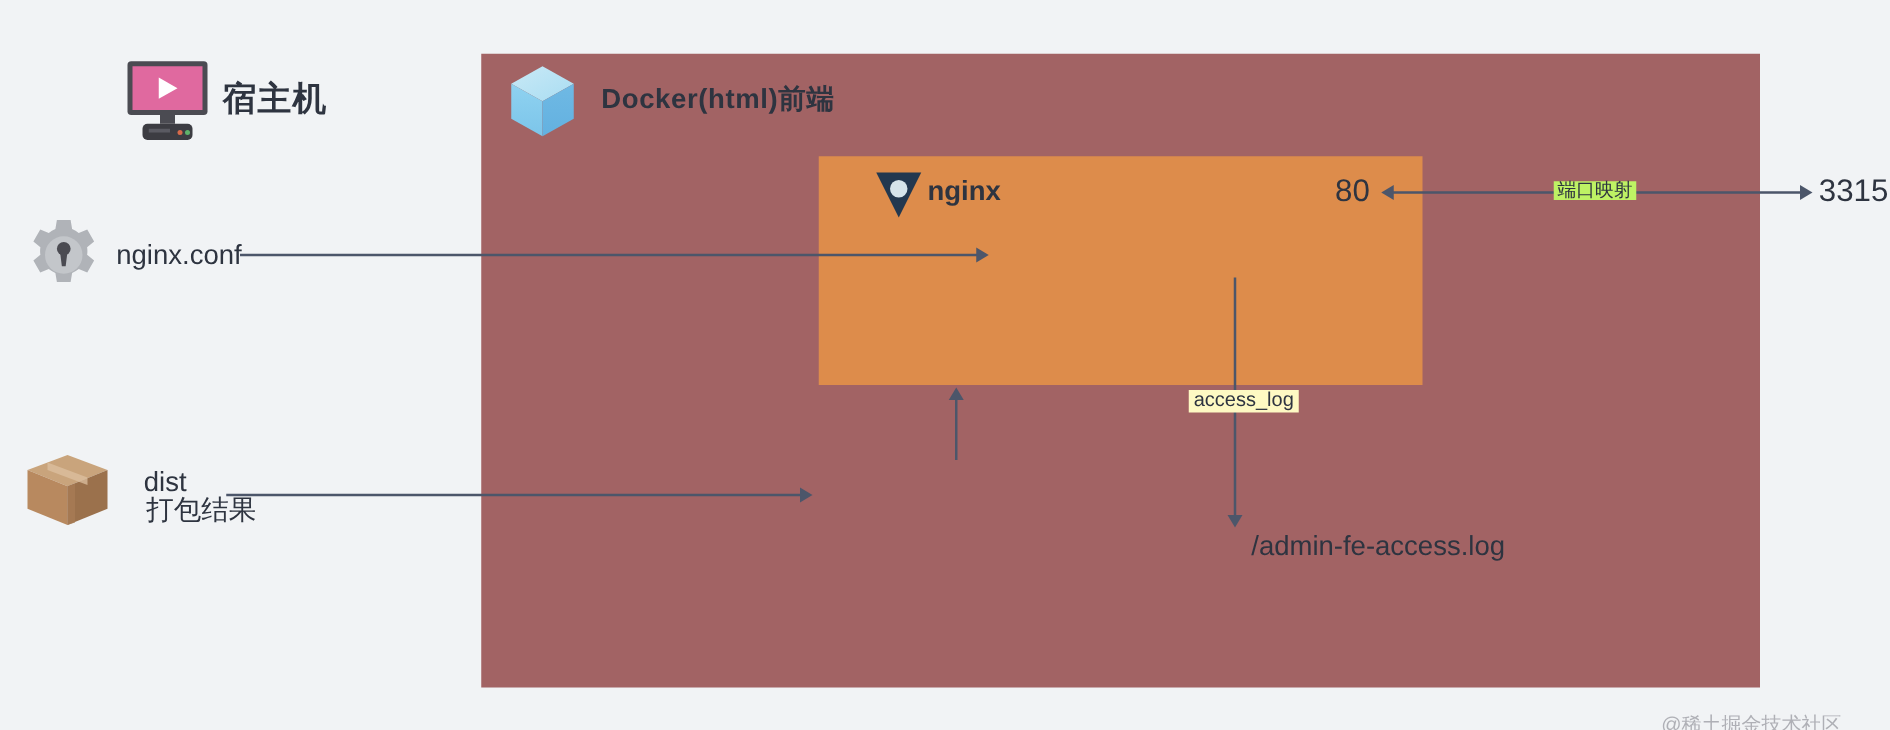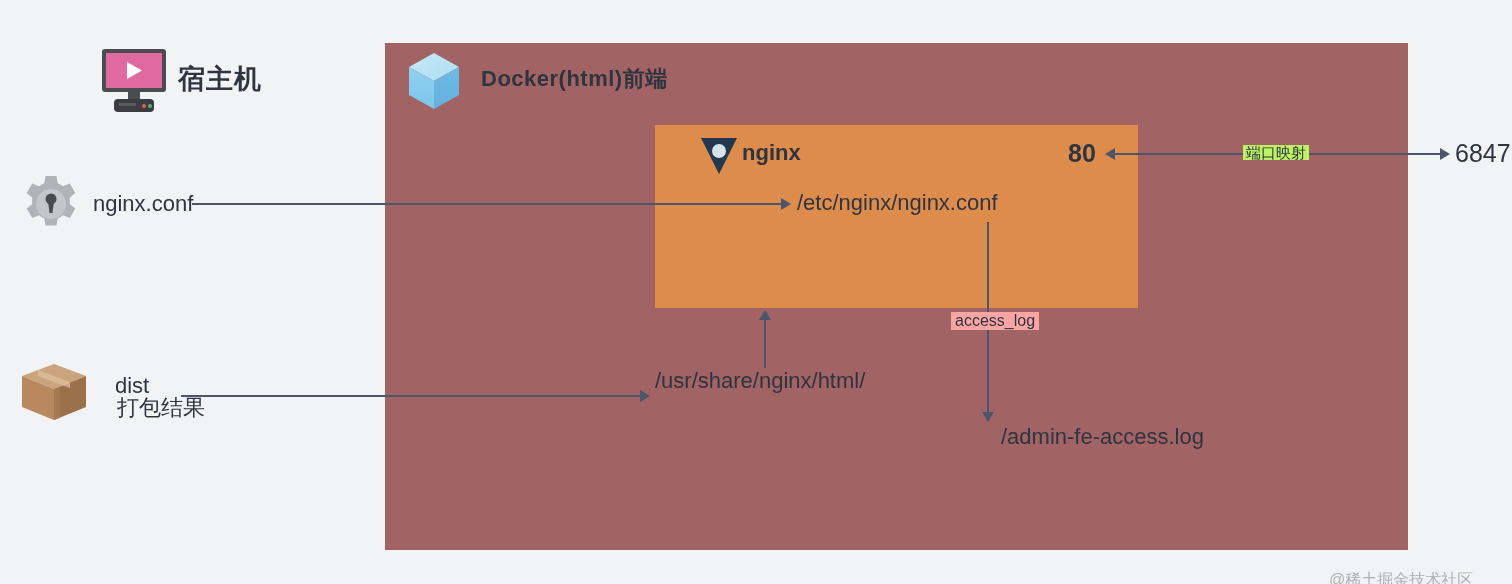--- a/index.html
+++ b/index.html
@@ -63,21 +63,21 @@
   .lbl-nginx-title {
     left: 742px;
     top: 142px;
     font-size: 22px;
     font-weight: 700;
   }
   .lbl-port-inner {
     left: 1068px;
     top: 141px;
     font-size: 25px;
-    font-weight: 700;
+    font-weight: 400;
   }
   .lbl-port-outer {
     left: 1455px;
     top: 141px;
     font-size: 25px;
     font-weight: 400;
   }
   .lbl-port-mapping {
     left: 1243px;
     top: 145px;
@@ -111,21 +111,21 @@
   }
   .lbl-html-path {
     left: 655px;
     top: 370px;
     font-size: 22px;
   }
   .lbl-access-log {
     left: 951px;
     top: 312px;
     font-size: 16px;
-    background: #fca5a5;
+    background: #fef9c3;
     padding: 1px 4px;
   }
   .lbl-admin-log {
     left: 977px;
     top: 426px;
     font-size: 22px;
     margin-left: 24px;
   }
 
   
@@ -239,54 +239,52 @@
   <div class="lbl lbl-nginx-title">nginx</div>
 
   <div class="lbl lbl-port-inner">80</div>
 
   <div class="arrow-head ah-left" style="left:1105px; top:148px;"></div>
   <div class="hline" style="left:1114px; top:153px; width:332px;"></div>
   <div class="arrow-head ah-right" style="left:1440px; top:148px;"></div>
 
   <div class="lbl lbl-port-mapping">端口映射</div>
 
-  <div class="lbl lbl-port-outer">6847</div>
+  <div class="lbl lbl-port-outer">3315</div>
 
   <div class="icon icon-gear">
     <svg width="58" height="58" viewBox="0 0 58 58">
       <path fill="#b0b3b8" d="M23.5,1 h11 l1.2,7.2 a21,21 0 0 1 5.3,3.1 l6.8,-2.7 l5.5,9.5 l-5.6,4.6
         a21,21 0 0 1 0,6.2 l5.6,4.6 l-5.5,9.5 l-6.8,-2.7 a21,21 0 0 1 -5.3,3.1 l-1.2,7.2 h-11
         l-1.2,-7.2 a21,21 0 0 1 -5.3,-3.1 l-6.8,2.7 l-5.5,-9.5 l5.6,-4.6 a21,21 0 0 1 0,-6.2
         l-5.6,-4.6 l5.5,-9.5 l6.8,2.7 a21,21 0 0 1 5.3,-3.1 z"></path>
       <circle cx="29" cy="29" r="15" fill="#c3c6ca"></circle>
       <circle cx="29" cy="24" r="5.5" fill="#4b4b52"></circle>
       <polygon points="26,26 32,26 30.5,38 27.5,38" fill="#4b4b52"></polygon>
     </svg>
   </div>
   <div class="lbl lbl-nginxconf">nginx.conf</div>
 
   <div class="hline" style="left:192px; top:203px; width:592px;"></div>
   <div class="arrow-head ah-right" style="left:781px; top:198px;"></div>
-  <div class="lbl lbl-etc-path">/etc/nginx/nginx.conf</div>
 
   <div class="icon icon-box">
     <svg width="68" height="62" viewBox="0 0 68 62">
       <polygon points="34,2 66,14 34,27 2,14" fill="#c9a47c"></polygon>
       <polygon points="2,14 34,27 34,58 2,45" fill="#b8895f"></polygon>
       <polygon points="66,14 66,45 34,58 34,27" fill="#9b714c"></polygon>
       <polygon points="18,8 50,20 50,26 18,14" fill="#dcc0a0" opacity="0.75"></polygon>
       <polygon points="34,27 40,25 40,56 34,58" fill="#a87c55" opacity="0.8"></polygon>
     </svg>
   </div>
   <div class="lbl lbl-dist">dist</div>
   <div class="lbl lbl-dist-sub">打包结果</div>
 
   <div class="hline" style="left:181px; top:395px; width:462px;"></div>
   <div class="arrow-head ah-right" style="left:640px; top:390px;"></div>
-  <div class="lbl lbl-html-path">/usr/share/nginx/html/</div>
 
   <div class="vline" style="left:764px; top:320px; height:48px;"></div>
   <div class="arrow-head ah-up" style="left:759px; top:310px;"></div>
 
   <div class="vline" style="left:987px; top:222px; height:192px;"></div>
   <div class="arrow-head ah-down" style="left:982px; top:412px;"></div>
   <div class="lbl lbl-access-log">access_log</div>
   <div class="lbl lbl-admin-log">/admin-fe-access.log</div>
 
   <div class="watermark">@稀土掘金技术社区</div>

